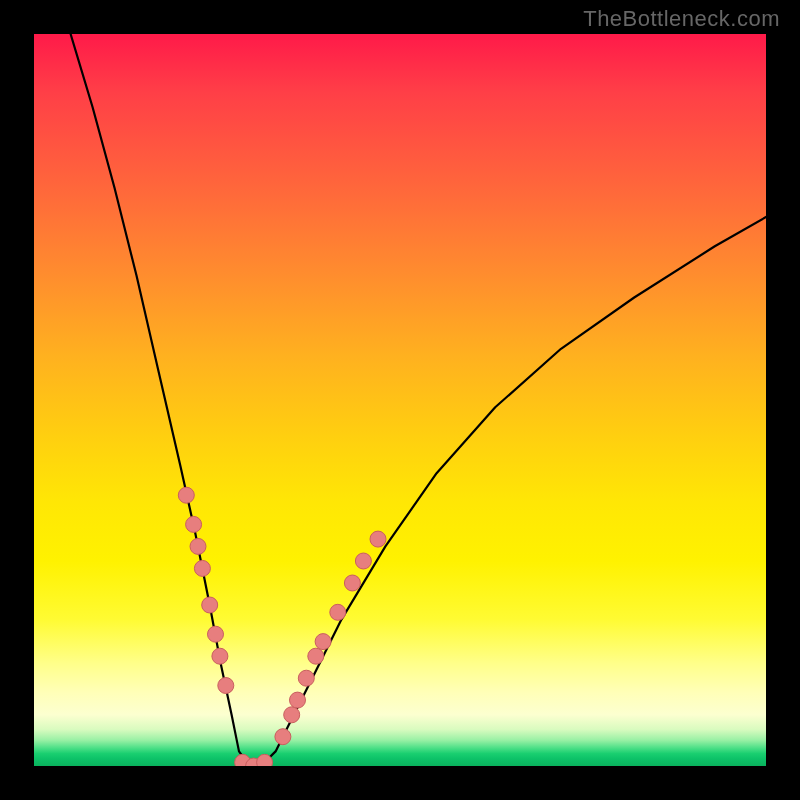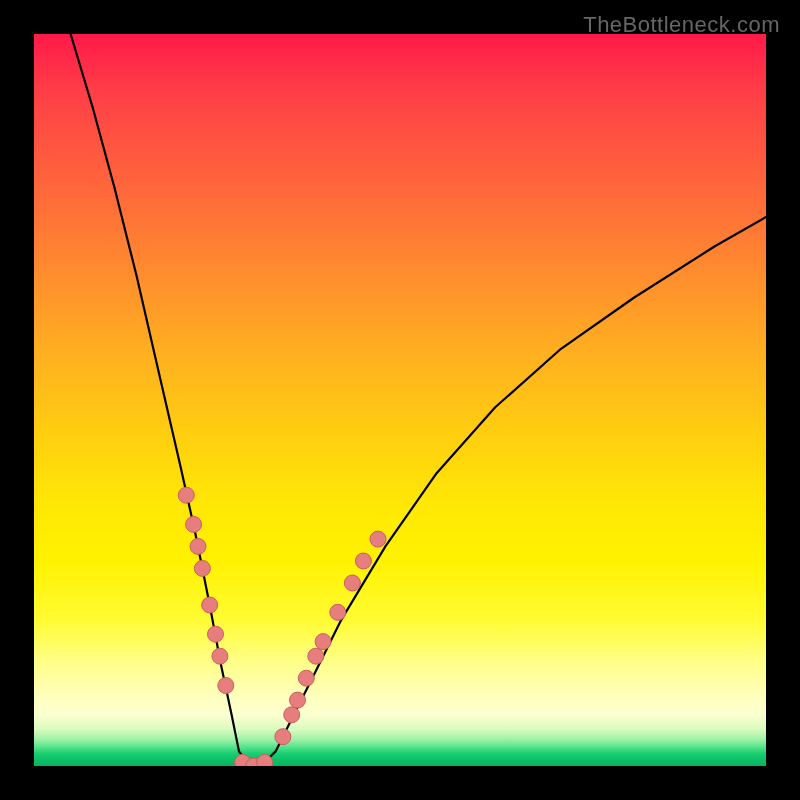--- a/index.html
+++ b/index.html
@@ -43,21 +43,21 @@
       #97f0a4 96.5%,
       #4fe088 97.5%,
       #1acf70 98.3%,
       #0dc268 99%,
       #0ab35d 100%
     );
     overflow: hidden;
   }
   .watermark {
     position: absolute;
-    top: 12px;
+    top: 6px;
     right: 20px;
     color: #666;
     font-size: 22px;
     font-weight: 500;
     letter-spacing: 0.5px;
   }
   svg {
     position: absolute;
     top: 0;
     left: 0;

